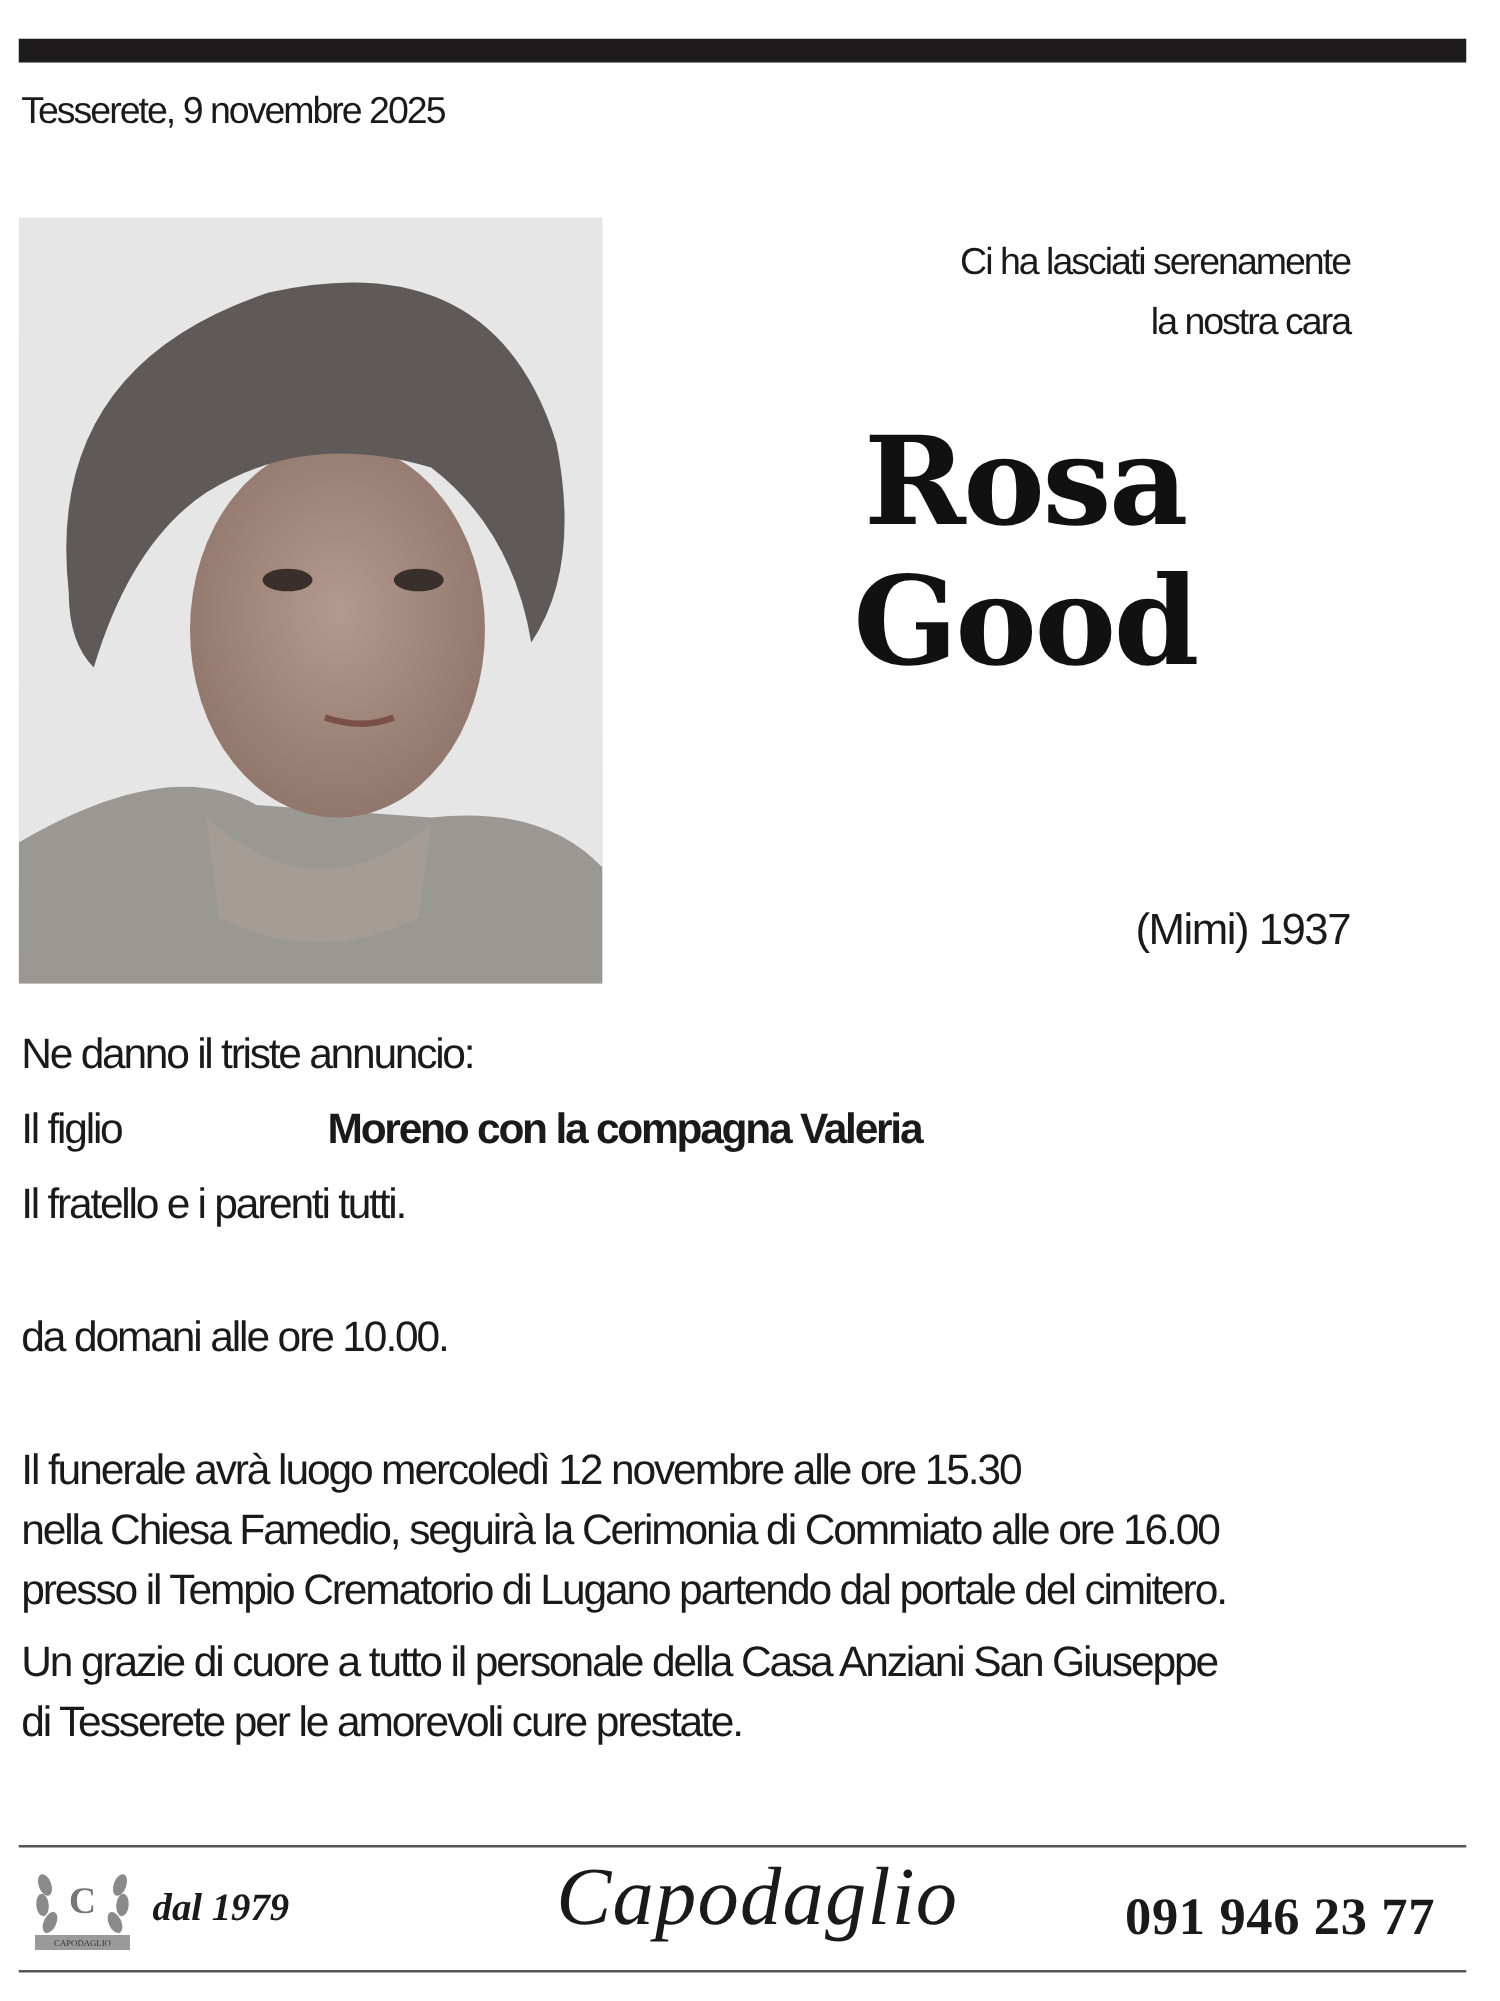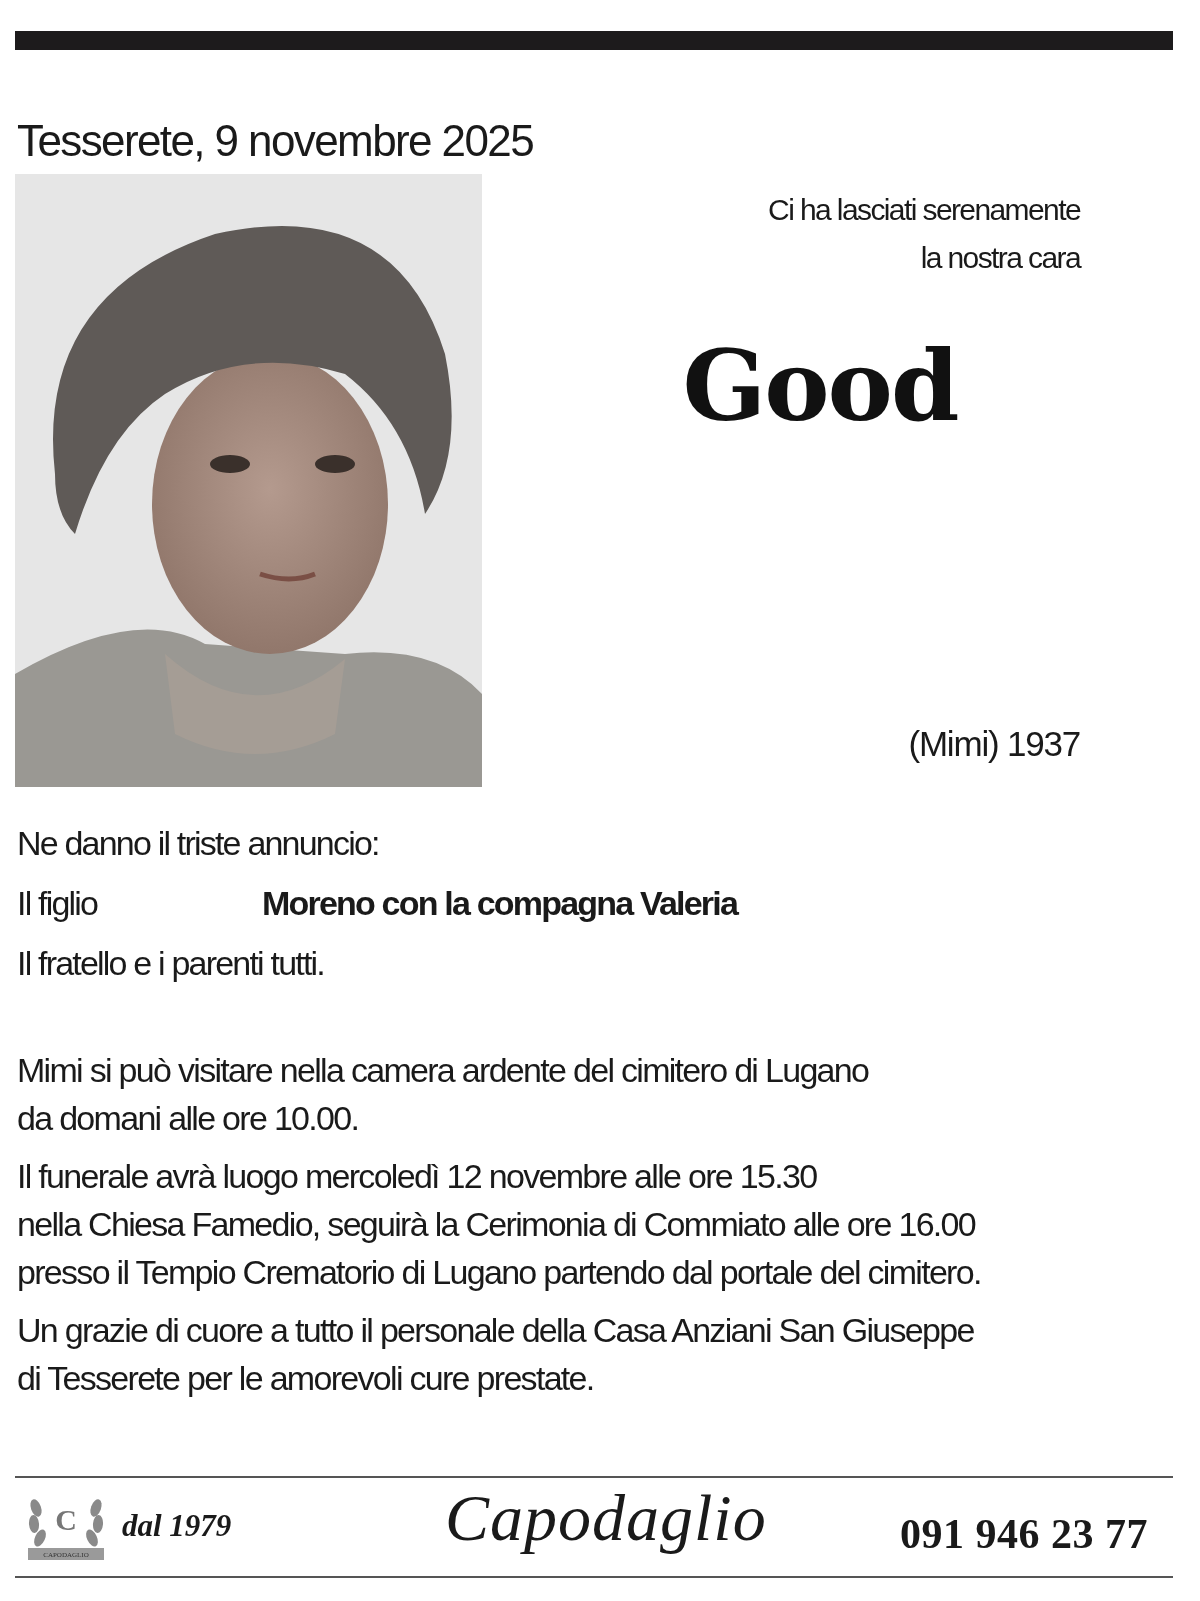--- a/index.html
+++ b/index.html
@@ -1,19 +1,19 @@
 <!DOCTYPE html>
 <html><head>
 <meta charset="utf-8">
 <style>
   html, body { margin: 0; padding: 0; background: #ffffff; }
   body { width: 1200px; height: 1601px; position: relative; overflow: hidden; color: #1a1a1a;
          font-family: "Liberation Sans", "DejaVu Sans", sans-serif; }
   .top-rule { position: absolute; left: 15px; top: 31px; width: 1158px; height: 19px; background: #1d1b1c; }
-  .place-date { position: absolute; left: 17px; top: 72px; font-size: 44px; letter-spacing: -1.6px; margin-top: 44px; }
+  .place-date { position: absolute; left: 17px; top: 72px; font-size: 30px; letter-spacing: -1.6px; }
   .photo { position: absolute; left: 15px; top: 174px; width: 467px; height: 613px;
            background: linear-gradient(180deg,#ececec 0%,#e2e2e2 60%,#cfcfcf 100%); overflow: hidden; }
   .photo svg { display:block; }
   .intro { position: absolute; left: 560px; top: 186px; width: 520px; text-align: right; font-size: 30px; line-height: 48px; letter-spacing: -1.6px; }
   .name { position: absolute; left: 560px; top: 330px; width: 520px; text-align: center;
           font-family: "DejaVu Serif", "Liberation Serif", serif; font-weight: bold; font-size: 98px; line-height: 112px; letter-spacing: -2px; color: #111; }
   .nick { position: absolute; left: 560px; top: 724px; width: 520px; text-align: right; font-size: 35px; letter-spacing: -1.2px; }
   .ann { position: absolute; left: 17px; font-size: 34px; letter-spacing: -1.8px; white-space: nowrap; }
   .ann .col2 { position: absolute; left: 245px; font-weight: bold; }
   .para { position: absolute; left: 17px; font-size: 34px; line-height: 48px; letter-spacing: -1.7px; white-space: nowrap; }
@@ -47,36 +47,36 @@
     <path d="M245 400 Q275 410 300 400" stroke="#7a4f45" stroke-width="5" fill="none"></path>
   </svg>
 </div>
 
 <div class="intro">
   <div>Ci ha lasciati serenamente</div>
   <div>la nostra cara</div>
 </div>
 
 <div class="name">
+  <div>Rosa</div>
   <div>Good</div>
 </div>
 
 <div class="nick">(Mimi) 1937</div>
 
 <div class="ann" style="top:824px">Ne danno il triste annuncio:</div>
 <div class="ann" style="top:884px">
   <span>Il figlio</span>
   <span class="col2">Moreno con la compagna Valeria</span>
 </div>
 <div class="ann" style="top:944px">
   <span>Il fratello e i parenti tutti.</span>
 </div>
 
 <div class="para" style="top:1046px">
-  <div>Mimi si può visitare nella camera ardente del cimitero di Lugano</div>
   <div>da domani alle ore 10.00.</div>
 </div>
 <div class="para" style="top:1152px">
   <div>Il funerale avrà luogo mercoledì 12 novembre alle ore 15.30</div>
   <div>nella Chiesa Famedio, seguirà la Cerimonia di Commiato alle ore 16.00</div>
   <div>presso il Tempio Crematorio di Lugano partendo dal portale del cimitero.</div>
 </div>
 <div class="para" style="top:1306px">
   <div>Un grazie di cuore a tutto il personale della Casa Anziani San Giuseppe</div>
   <div>di Tesserete per le amorevoli cure prestate.</div>

